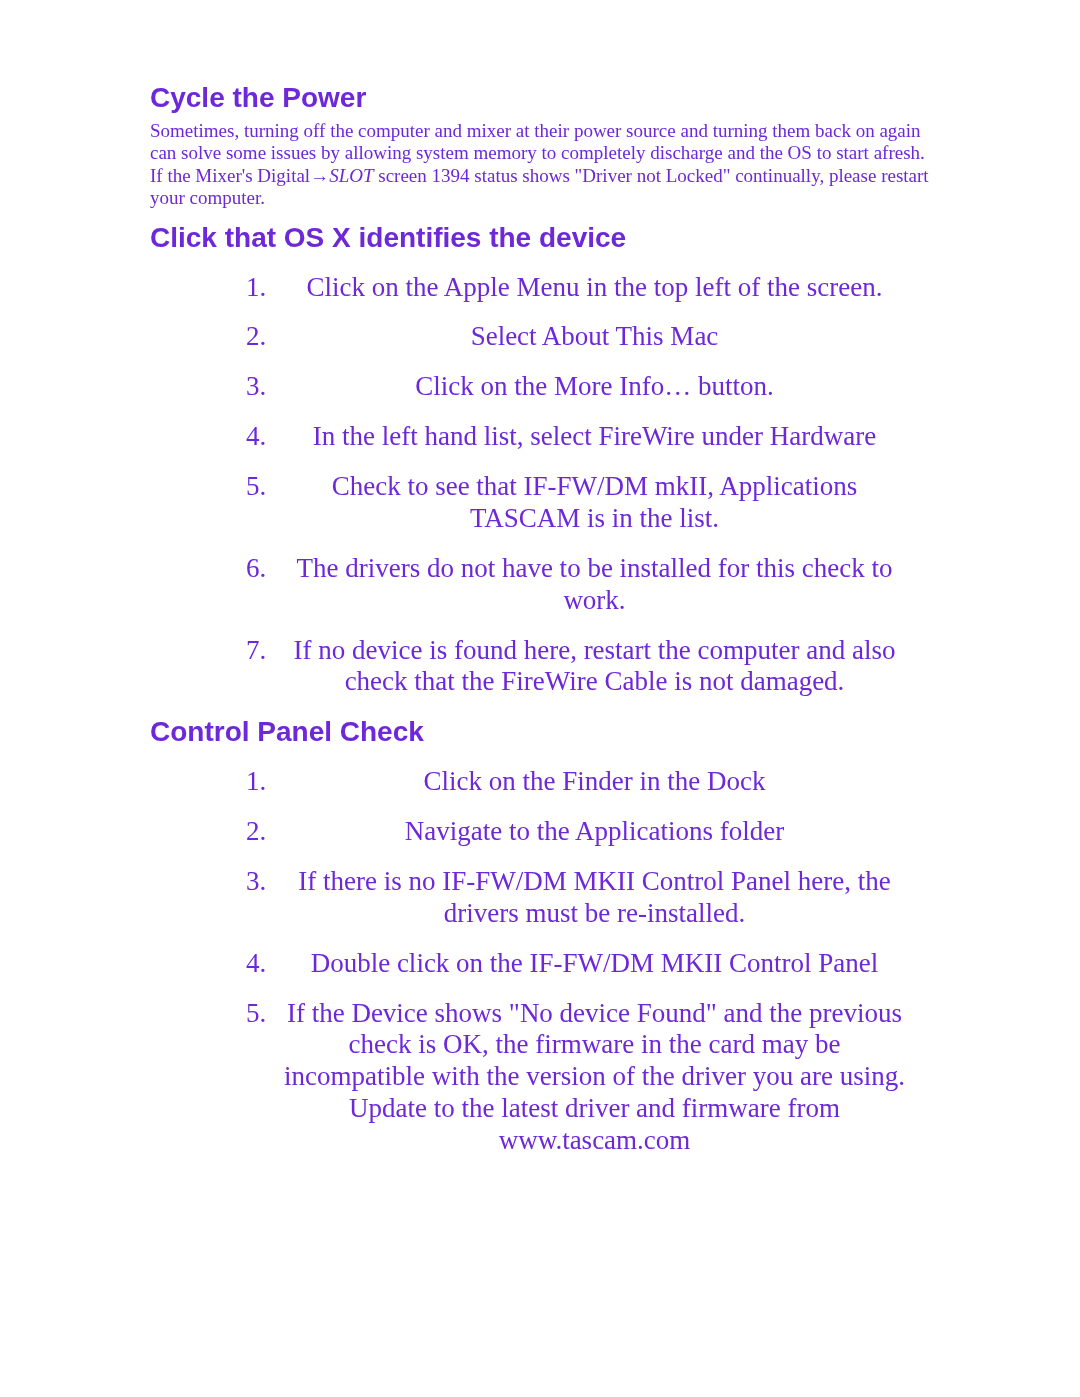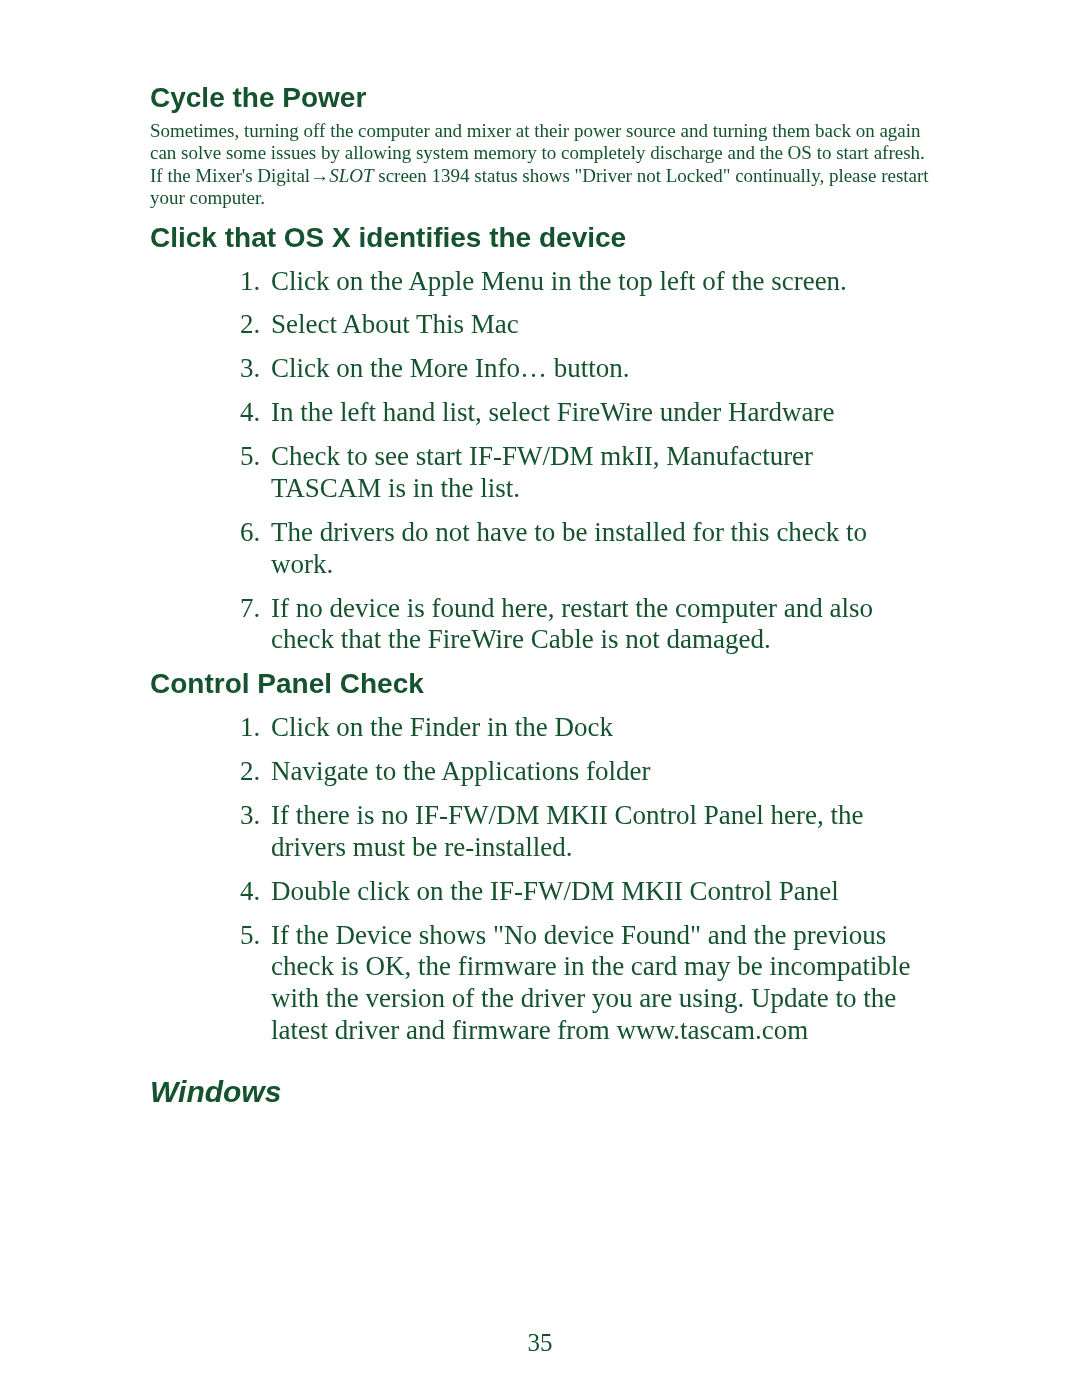--- a/index.html
+++ b/index.html
@@ -7,21 +7,21 @@
     padding: 0;
     background: #ffffff;
     width: 1080px;
   }
   .page {
     box-sizing: border-box;
     width: 1080px;
     min-height: 1397px;
     padding: 70px 150px 48px 150px;
     font-family: "Times New Roman", Times, serif;
-    color: #14532d;
+    color: #6d28d9;
     position: relative;
   }
   .h-bold {
     font-family: Arial, Helvetica, sans-serif;
     font-weight: bold;
     font-size: 28px;
     margin: 12px 0 6px 0;
   }
   .h-section {
     font-family: Arial, Helvetica, sans-serif;
@@ -36,21 +36,22 @@
     margin: 0 0 6px 0;
   }
   ol.numlist {
     font-size: 27px;
     line-height: 1.18;
     margin: 2px 0 6px 0;
     padding-left: 105px;
   }
   ol.numlist li {
     padding-left: 4px;
-    margin: 12px;
+    margin: 18px;
+    text-align: center;
   }
   .slot-italic {
     font-style: italic;
   }
   .arrow {
     font-weight: normal;
   }
   .pagenum {
     position: absolute;
     bottom: 40px;
@@ -71,31 +72,29 @@
     <span>Sometimes, turning off the computer and mixer at their power source and turning them back on again can solve some issues by allowing system memory to completely discharge and the OS to start afresh. If the Mixer's Digital</span><span class="arrow">→</span><span class="slot-italic">SLOT</span><span> screen 1394 status shows "Driver not Locked" continually, please restart your computer.</span>
   </p>
 
 
   <div class="h-bold">Click that OS X identifies the device</div>
   <ol class="numlist">
     <li>Click on the Apple Menu in the top left of the screen.</li>
     <li>Select About This Mac</li>
     <li>Click on the More Info… button.</li>
     <li>In the left hand list, select FireWire under Hardware</li>
-    <li>Check to see start IF-FW/DM mkII, Manufacturer TASCAM is in the list.</li>
+    <li>Check to see that IF-FW/DM mkII, Applications TASCAM is in the list.</li>
     <li>The drivers do not have to be installed for this check to work.</li>
     <li>If no device is found here, restart the computer and also check that the FireWire Cable is not damaged.</li>
   </ol>
 
   <div class="h-bold">Control Panel Check</div>
   <ol class="numlist">
     <li>Click on the Finder in the Dock</li>
     <li>Navigate to the Applications folder</li>
     <li>If there is no IF-FW/DM MKII Control Panel here, the drivers must be re-installed.</li>
     <li>Double click on the IF-FW/DM MKII Control Panel</li>
     <li>If the Device shows "No device Found" and the previous check is OK, the firmware in the card may be incompatible with the version of the driver you are using. Update to the latest driver and firmware from www.tascam.com</li>
   </ol>
 
-  <div class="h-section">Windows</div>
 
 
-  <div class="pagenum">35</div>
 </div>
 
 </body></html>

